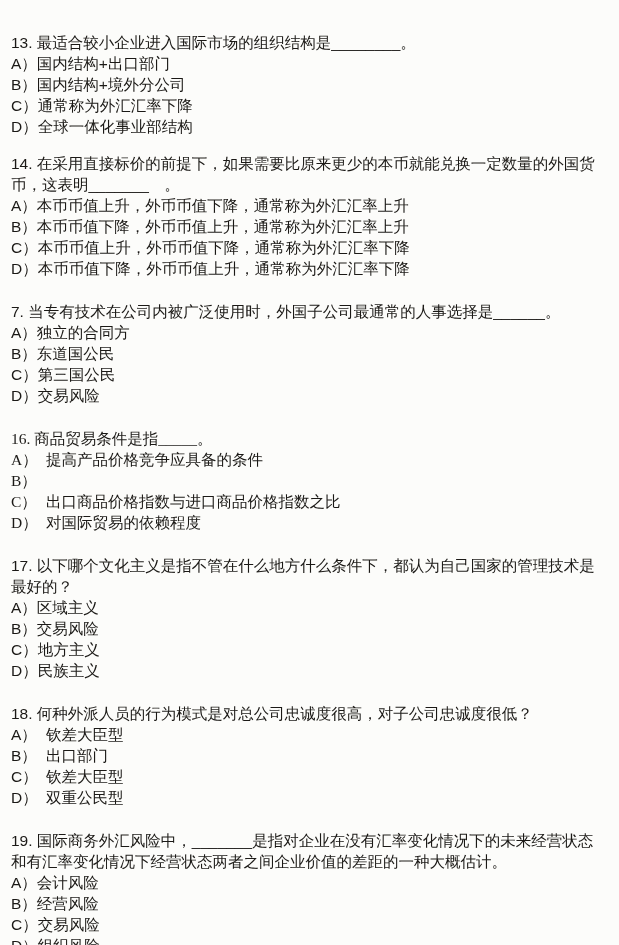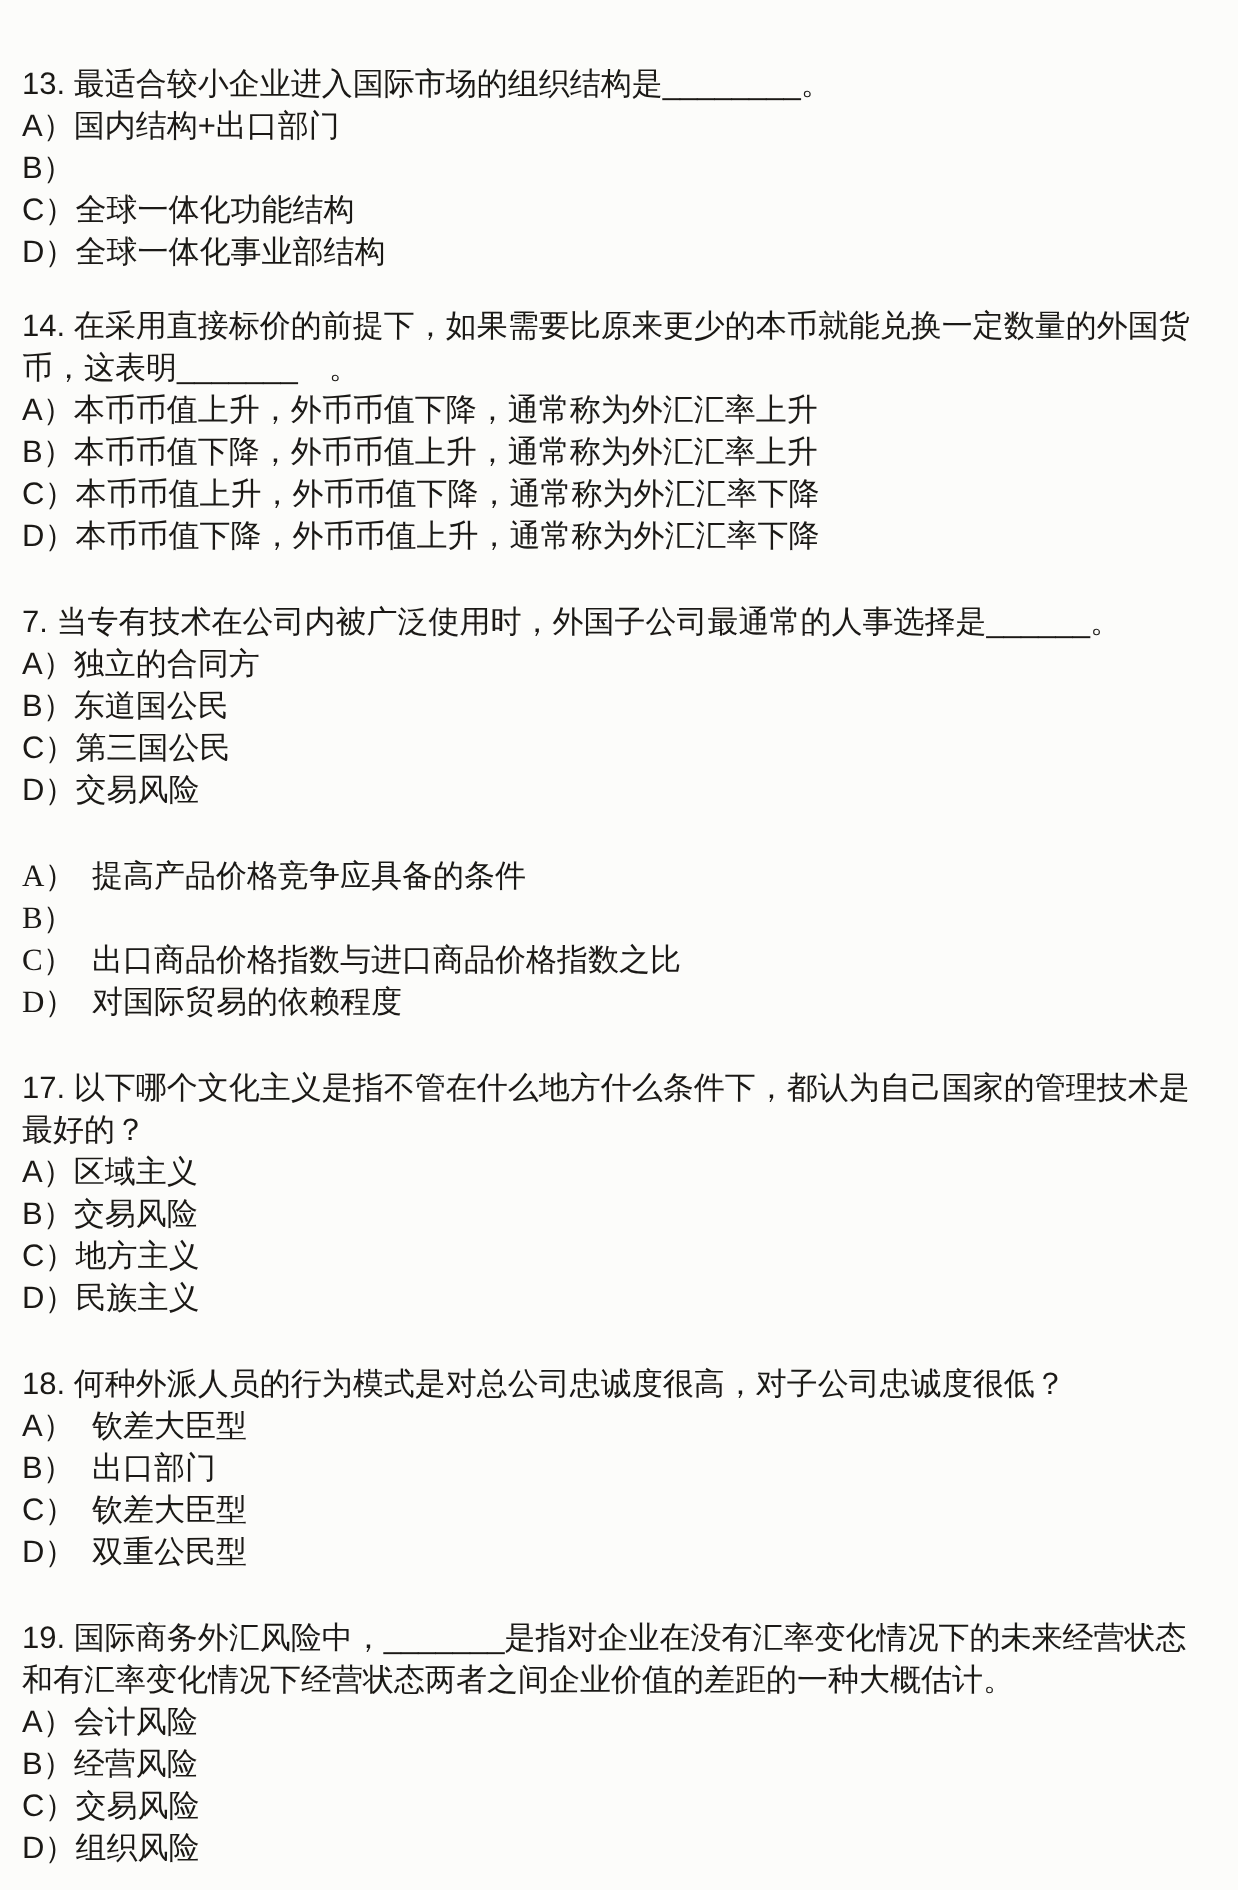--- a/index.html
+++ b/index.html
@@ -33,24 +33,25 @@
 <div class="page">
 
   <section class="question tight">
     <div class="stem-line">13. 最适合较小企业进入国际市场的组织结构是________。</div>
     <div class="option">
       <span class="opt-label">A）</span>
       <span class="opt-text">国内结构+出口部门</span>
     </div>
     <div class="option">
       <span class="opt-label">B）</span>
+      <span class="opt-text">国内结构+境外分公司</span>
     </div>
     <div class="option">
       <span class="opt-label">C）</span>
-      <span class="opt-text">全球一体化功能结构</span>
+      <span class="opt-text">通常称为外汇汇率下降</span>
     </div>
     <div class="option">
       <span class="opt-label">D）</span>
       <span class="opt-text">全球一体化事业部结构</span>
     </div>
   </section>
 
   <section class="question">
     <div class="stem-line">14. 在采用直接标价的前提下，如果需要比原来更少的本币就能兑换一定数量的外国货</div>
     <div class="stem-line">币，这表明_______　。</div>
@@ -86,20 +87,21 @@
       <span class="opt-label">C）</span>
       <span class="opt-text">第三国公民</span>
     </div>
     <div class="option">
       <span class="opt-label">D）</span>
       <span class="opt-text">交易风险</span>
     </div>
   </section>
 
   <section class="question wide serif">
+    <div class="stem-line">16. 商品贸易条件是指_____。</div>
     <div class="option">
       <span class="opt-label">A）</span>
       <span class="opt-text">提高产品价格竞争应具备的条件</span>
     </div>
     <div class="option">
       <span class="opt-label">B）</span>
     </div>
     <div class="option">
       <span class="opt-label">C）</span>
       <span class="opt-text">出口商品价格指数与进口商品价格指数之比</span>

